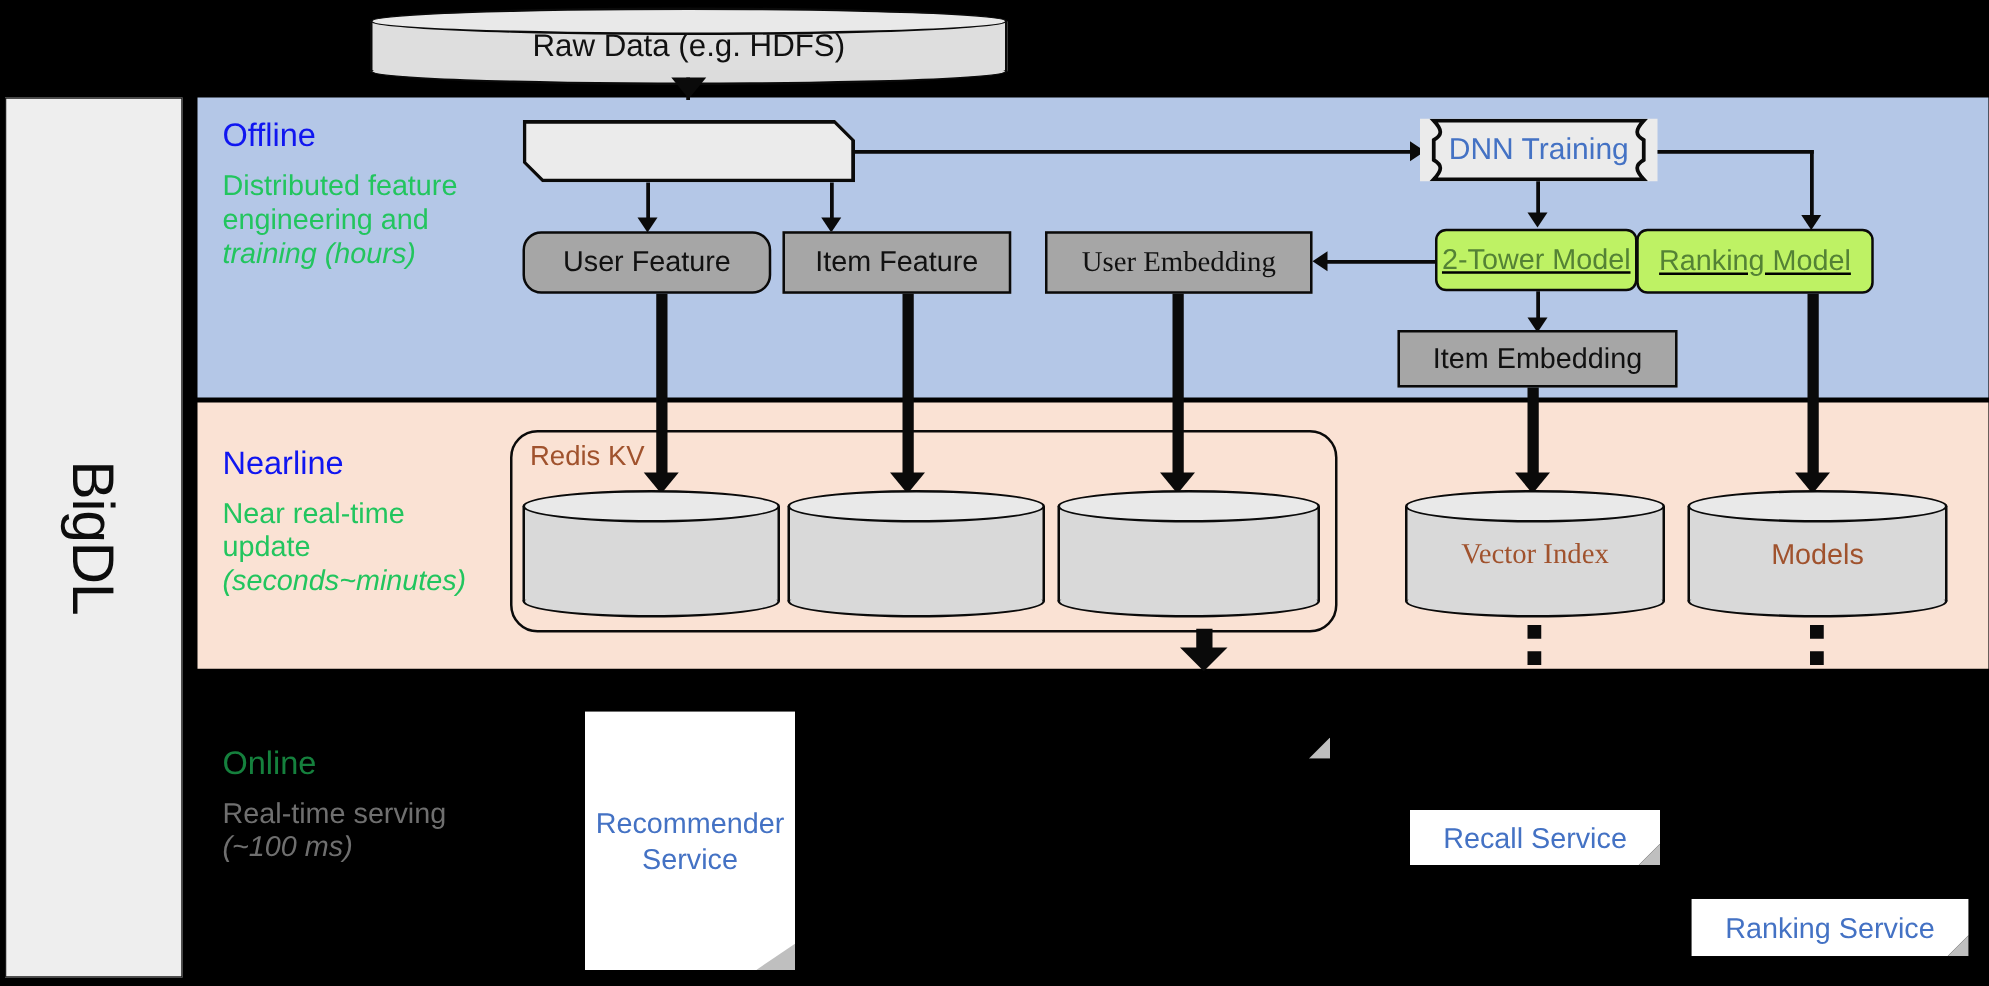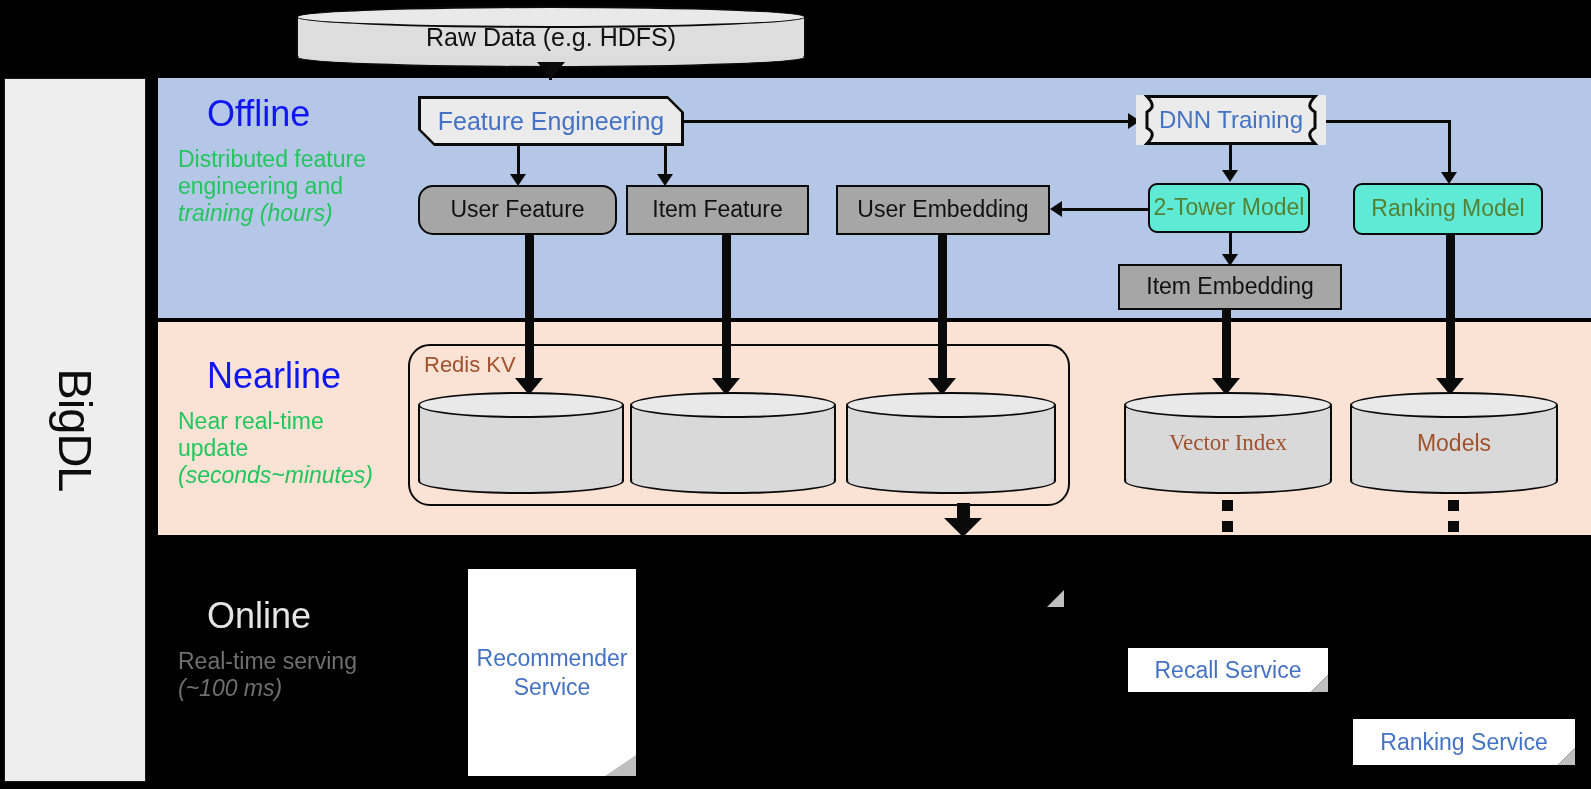--- a/index.html
+++ b/index.html
@@ -14,34 +14,34 @@
 
   
   #bigdl{position:absolute;left:4px;top:78px;width:140px;height:702px;
          background:#eeeeee;border:1px solid #1a1a1a;}
   #bigdl-label{position:absolute;left:50%;top:50%;
         transform:translate(-50%,-50%) rotate(90deg);
         white-space:nowrap;font-size:47px;color:#0d0d0d;letter-spacing:-1px;}
 
   
   .band-cap{position:absolute;width:190px;}
-  .band-title{font-size:36px;color:#1016f0;line-height:1.1;margin-bottom:12px;margin-left:29px;}
+  .band-title{font-size:26px;color:#1016f0;line-height:1.1;margin-bottom:12px;}
   .band-sub{font-size:23px;color:#22c55e;line-height:1.18;}
   .band-sub i{font-style:italic;}
   #cap-offline{left:178px;top:94px;}
   #cap-nearline{left:178px;top:356px;}
   #cap-online{left:178px;top:596px;}
-  #cap-online .band-title{color:#e5e5e5;}
+  #cap-online .band-title{color:#15803d;}
   #cap-online .band-sub{color:#6f6f6f;}
 
   
   .node{position:absolute;box-sizing:border-box;display:flex;align-items:center;
         justify-content:center;text-align:center;line-height:1.12;}
   .gray-box{background:#a6a6a6;border:2.5px solid #0a0a0a;color:#111;font-size:23px;}
-  .soft-box{background:#5eead4;border:2.5px solid #0a0a0a;}
+  .soft-box{background:#bef264;border:2.5px solid #0a0a0a;text-decoration:underline;}
   .rounded{border-radius:9px;}
 
   
   .card-shape{background:#ebebeb;
       -webkit-clip-path:polygon(0 0, calc(100% - 16px) 0, 100% 16px, 100% 100%, 16px 100%, 0 calc(100% - 16px));
       clip-path:polygon(0 0, calc(100% - 16px) 0, 100% 16px, 100% 100%, 16px 100%, 0 calc(100% - 16px));}
   .card-outline{position:absolute;inset:0;}
 
   
   .delay-shape{background:#ebebeb;}
@@ -136,21 +136,20 @@
     <div class="cap">Raw Data (e.g. HDFS)</div>
   </div>
 
   <div class="ln thin-v" style="left:549px;top:62px;height:18px;"></div>
   <div class="arrow-dn-big" style="left:537px;top:62px;"></div>
 
   <div class="node card-shape" style="left:418px;top:96px;width:266px;height:50px;font-size:25px;">
     <svg class="card-outline" viewBox="0 0 266 50" preserveAspectRatio="none">
       <path d="M1.5,1.5 L250,1.5 L264.5,16 L264.5,48.5 L16,48.5 L1.5,34 Z" fill="none" stroke="#0a0a0a" stroke-width="3" vector-effect="non-scaling-stroke"></path>
     </svg>
-    <span class="blue-txt" style="position:relative;">Feature Engineering</span>
   </div>
 
   <div class="ln thin-h" style="left:684px;top:120px;width:447px;"></div>
   <div class="arrow-rt" style="left:1128px;top:113px;"></div>
 
   <div class="ln thin-v" style="left:517px;top:146px;height:32px;"></div>
   <div class="arrow-dn" style="left:510px;top:174px;"></div>
   <div class="ln thin-v" style="left:664px;top:146px;height:32px;"></div>
   <div class="arrow-dn" style="left:657px;top:174px;"></div>
 
@@ -167,31 +166,31 @@
   <div class="ln thin-h" style="left:1326px;top:120px;width:125px;"></div>
   <div class="ln thin-v" style="left:1448px;top:120px;height:55px;"></div>
   <div class="arrow-dn" style="left:1441px;top:172px;"></div>
 
   <div class="node gray-box" style="left:418px;top:185px;width:199px;height:50px;border-radius:15px;">
     <span>User Feature</span>
   </div>
   <div class="node gray-box" style="left:626px;top:185px;width:183px;height:50px;">
     <span>Item Feature</span>
   </div>
-  <div class="node gray-box" style="left:836px;top:185px;width:214px;height:50px;">
+  <div class="node gray-box" style="left:836px;top:185px;width:214px;height:50px;font-family:Liberation Serif, serif;">
     <span>User Embedding</span>
   </div>
 
   <div class="ln thin-h" style="left:1060px;top:208px;width:88px;"></div>
   <div class="arrow-lf" style="left:1050px;top:201px;"></div>
 
   <div class="node soft-box rounded" style="left:1148px;top:183px;width:162px;height:50px;font-size:23px;">
     <span class="green-txt">2-Tower Model</span>
   </div>
-  <div class="node soft-box rounded" style="left:1353px;top:183px;width:190px;height:52px;font-size:23px;">
+  <div class="node soft-box rounded" style="left:1309px;top:183px;width:190px;height:52px;font-size:23px;">
     <span class="green-txt">Ranking Model</span>
   </div>
 
   <div class="ln thin-v" style="left:1229px;top:233px;height:26px;"></div>
   <div class="arrow-dn" style="left:1222px;top:254px;"></div>
 
   <div class="node gray-box" style="left:1118px;top:264px;width:224px;height:46px;">
     <span>Item Embedding</span>
   </div>
 

